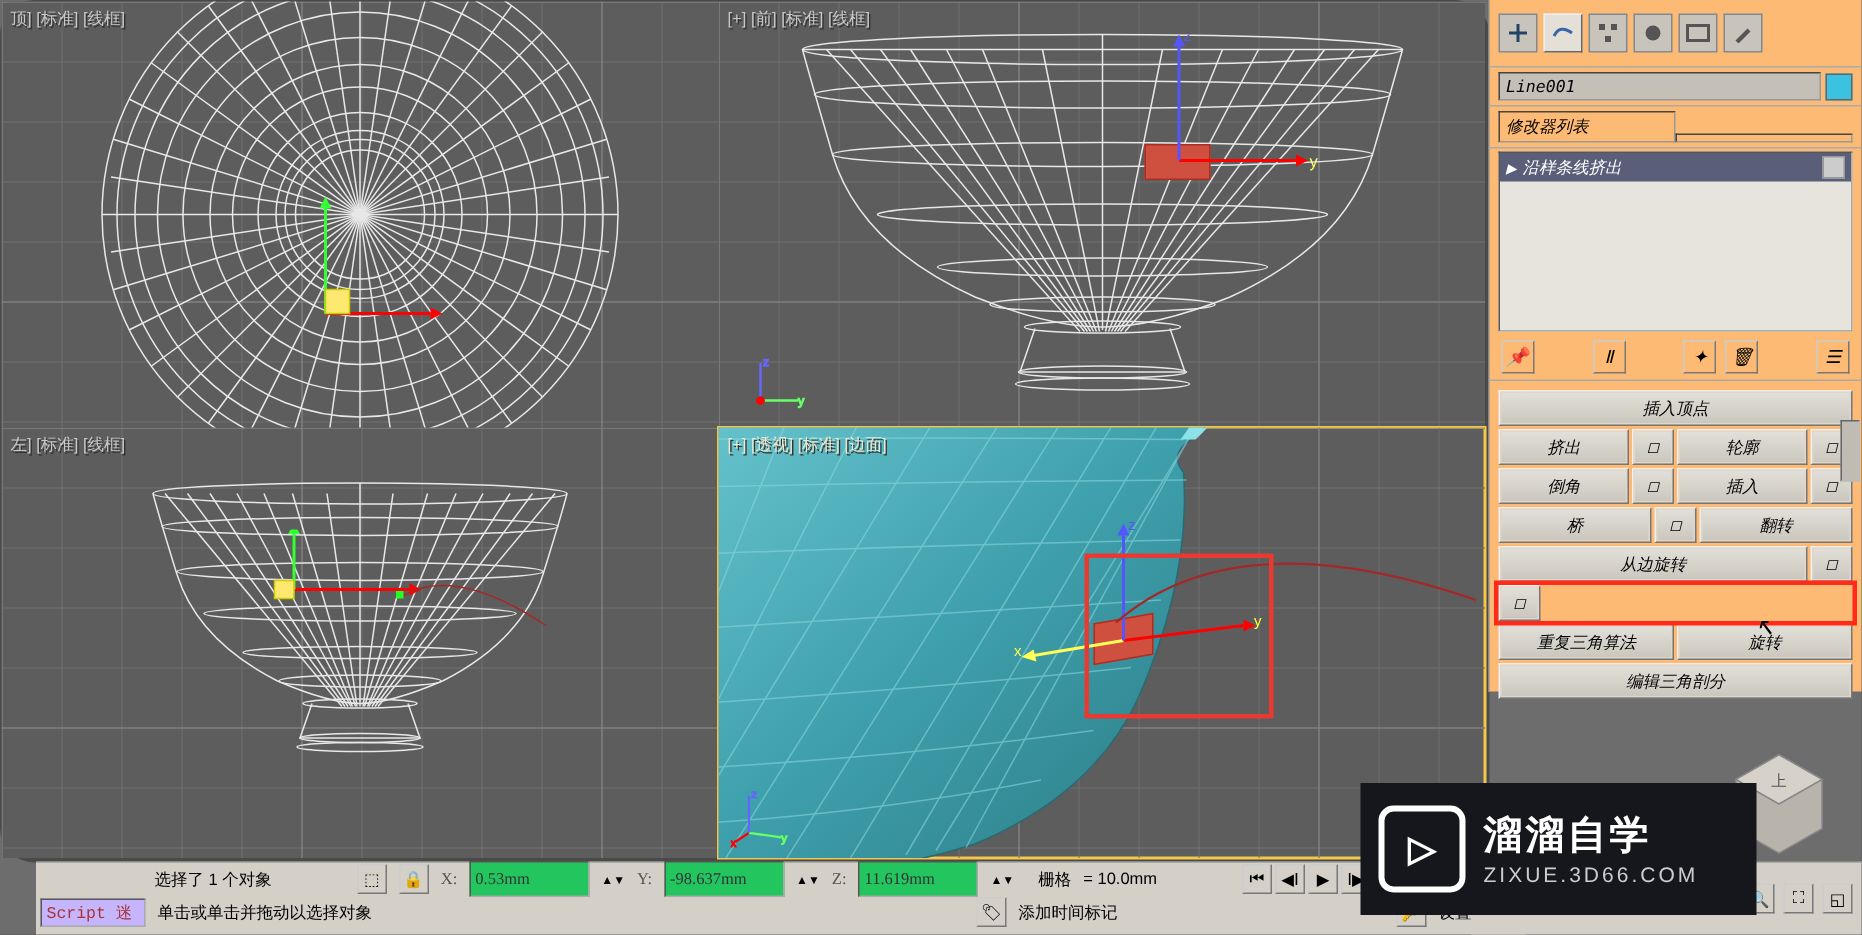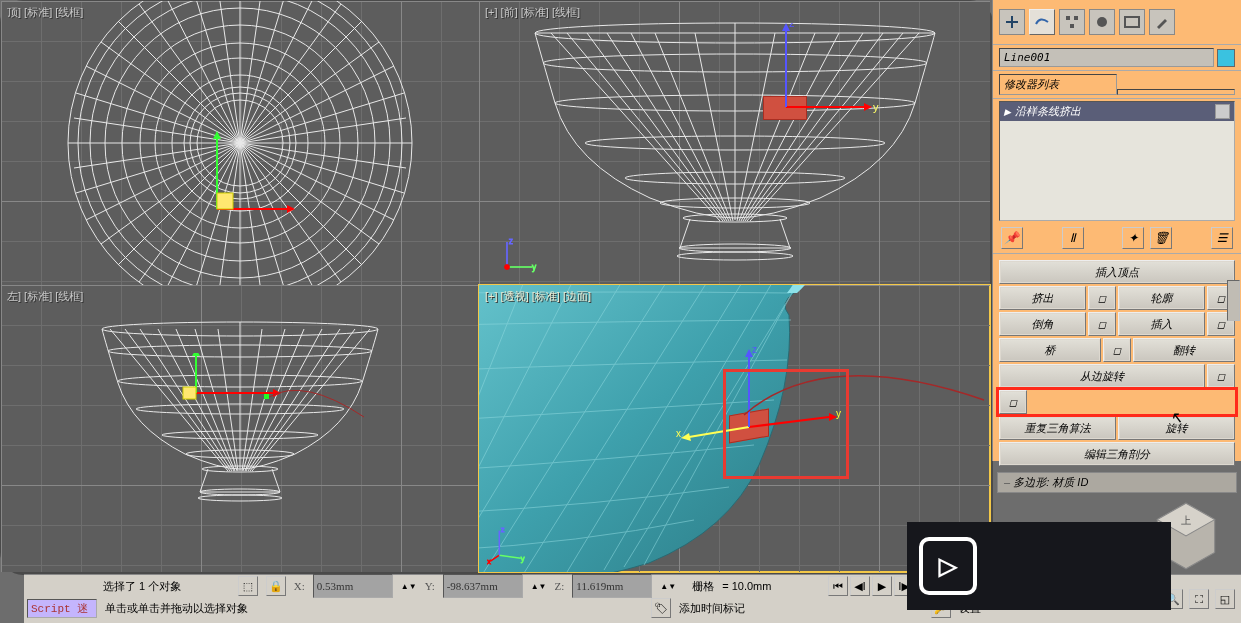--- a/index.html
+++ b/index.html
@@ -239,21 +239,21 @@
   width: 62px;
   background: #c4b5fd;
   border: 1px inset #aaa;
   padding: 1px 3px;
   font-family: "Courier New", monospace;
   color: #a33;
 }
 .coord-lbl { color: #555; font-family: Tahoma; }
 .coord-val {
   width: 72px;
-  background: #a3a3a3;
+  background: #22c55e;
   border: 1px inset #aaa;
   padding: 5px 3px;
   color: #333;
   font-family: Tahoma;
 }
 .tiny-icon { width: 18px; height: 18px; border: 1px outset #ccc; display:flex;align-items:center;justify-content:center;}
 .playback { display: flex; gap: 2px; }
 .playback .tiny-icon { width: 18px; }
 .watermark {
   position: absolute;
@@ -619,25 +619,20 @@
       <div class="btn-row">
         <div class="btn">重复三角算法</div>
         <div class="btn">旋转</div>
       </div>
       <div class="btn-row">
           <div class="btn-wide">编辑三角剖分</div>
         </div>
     </div>
   </div>
 
-  <div class="rollout">
-    <div class="roll-header">
-      <span style="color:#555">–</span>&nbsp;<span>多边形: 材质 ID</span>
-    </div>
-  </div>
 
   <div class="scroll-track"></div>
   <div class="cursor" style="right:58px;top:408px">↖</div>
 </div>
 
 <div class="bottom-bar">
   <div class="bottom-row">
     <div style="width:68px"></div>
     <span>选择了 1 个对象</span>
     <div class="spacer"></div>
@@ -688,13 +683,17 @@
 </div>
 
 <svg class="nav-cube" viewBox="0 0 80 80">
   <polygon points="40,8 68,24 68,56 40,72 12,56 12,24" fill="#b8b4ac" stroke="#888"></polygon>
   <polygon points="40,8 68,24 40,40 12,24" fill="#d6d2ca" stroke="#888"></polygon>
   <text x="40" y="28" text-anchor="middle" font-size="10" fill="#555">上</text>
 </svg>
 
 <div class="watermark">
   <div class="wm-icon">▷</div>
+  <div class="wm-text">
+    <span class="t1">溜溜自学</span>
+    <span class="t2">ZIXUE.3D66.COM</span>
+  </div>
 </div>
 
 </body></html>

